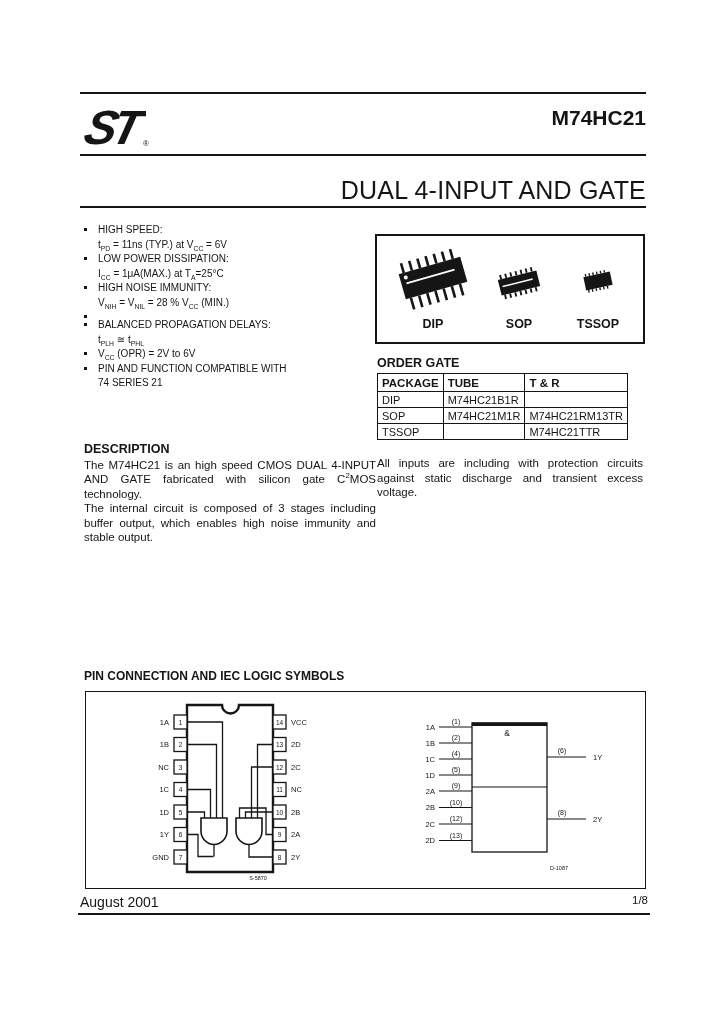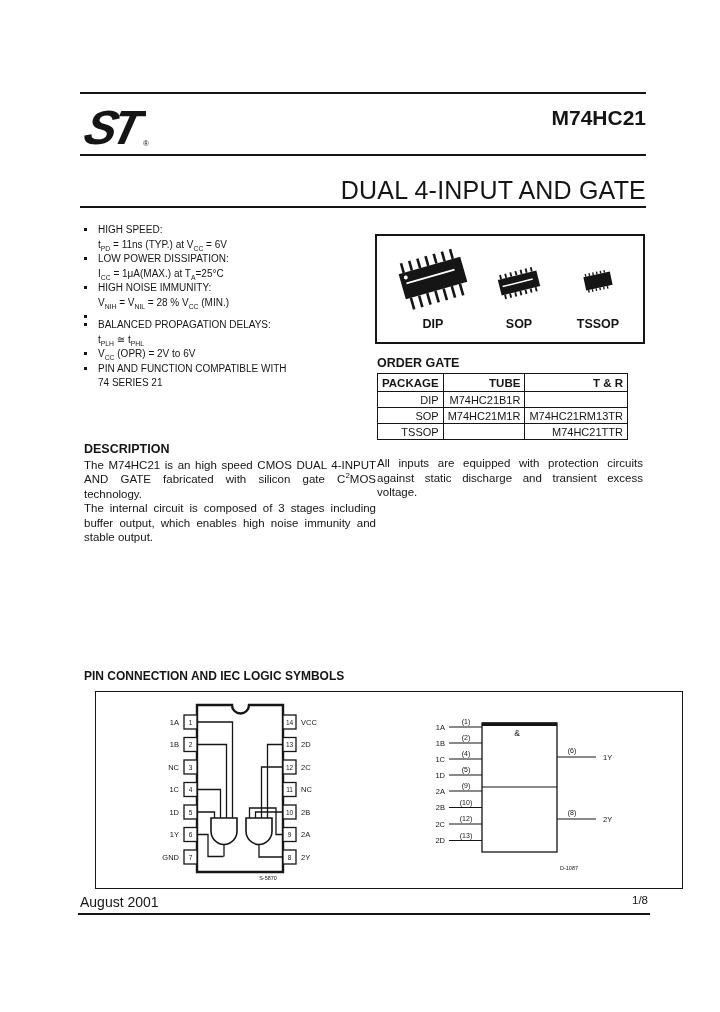--- a/index.html
+++ b/index.html
@@ -12,29 +12,29 @@
   .rule{position:absolute;background:#151515;height:2px;}
   .part-number{position:absolute;right:74px;top:106px;font-size:21px;font-weight:bold;}
   .subtitle{position:absolute;right:74px;top:176px;font-size:25px;font-weight:400;letter-spacing:.2px;}
   .features{position:absolute;left:84px;top:223px;width:296px;font-size:10px;line-height:14.5px;}
   .feat{display:flex;}
   .feat .bullet{width:14px;flex:none;padding-top:5px;}
   .feat .bullet i{display:block;width:3px;height:3px;background:#151515;}
   .pkgbox{position:absolute;left:375px;top:234px;width:266px;height:106px;border:2px solid #151515;}
   .order-title{position:absolute;left:377px;top:356px;font-size:12.5px;font-weight:bold;}
   table.oc{position:absolute;left:377px;top:373px;border-collapse:collapse;font-size:11px;}
-  table.oc th,table.oc td{border:1.6px solid #151515;text-align:right;padding:0 4px;height:15px;}
+  table.oc th,table.oc td{border:1.6px solid #151515;text-align:left;padding:0 4px;height:15px;}
   table.oc th{font-size:11.5px;height:17px;width:auto;}
   .col-pkg{width:52px;} .col-tube{width:92px;} .col-tr{width:97px;}
   .note{position:absolute;left:377px;top:456px;width:266px;font-size:11.5px;line-height:14.5px;text-align:justify;}
   .desc{position:absolute;left:84px;top:442px;width:292px;font-size:11.5px;line-height:14.5px;}
   .desc h3{margin:0 0 1px 0;font-size:12.5px;}
   .desc p{margin:0;text-align:justify;}
   .pin-title{position:absolute;left:84px;top:669px;font-size:12px;font-weight:bold;}
-  .diagram-box{position:absolute;left:95px;top:691px;width:559px;height:196px;border:1.5px solid #151515;padding-left:27px;}
+  .diagram-box{position:absolute;left:85px;top:691px;width:559px;height:196px;border:1.5px solid #151515;}
   .footer-date{position:absolute;left:80px;top:894px;font-size:14px;}
   .footer-page{position:absolute;right:72px;top:894px;font-size:11.5px;}
   sub{font-size:68%;line-height:0;}
   sup{font-size:68%;line-height:0;}
   svg text{font-family:"Liberation Sans","DejaVu Sans",sans-serif;fill:#151515;}
   .reg{position:absolute;left:143px;top:139px;font-size:8px;}
 </style>
 </head>
 <body>
 
@@ -212,21 +212,21 @@
     </tr>
   </tbody>
 </table>
 
 <div class="desc">
   <h3>DESCRIPTION</h3>
   <p>The M74HC21 is an high speed CMOS DUAL 4-INPUT AND GATE fabricated with silicon gate C<sup>2</sup>MOS technology.</p>
   <p>The internal circuit is composed of 3 stages including buffer output, which enables high noise immunity and stable output.</p>
 </div>
 
-<div class="note">All inputs are equipped with protection circuits against static discharge and transient excess voltage.</div>
+<div class="note">All inputs are including with protection circuits against static discharge and transient excess voltage.</div>
 
 <div class="pin-title">PIN CONNECTION AND IEC LOGIC SYMBOLS</div>
 
 <div class="diagram-box">
 
   <svg class="abs" style="left:40px;top:6px;" width="250" height="188" viewBox="0 0 250 188">
 
     <g stroke="#151515" stroke-width="1.3" fill="none">
       <path d="M61,24 H96.5 V120"></path>
       <path d="M61,46.5 H90.5 V120"></path>

